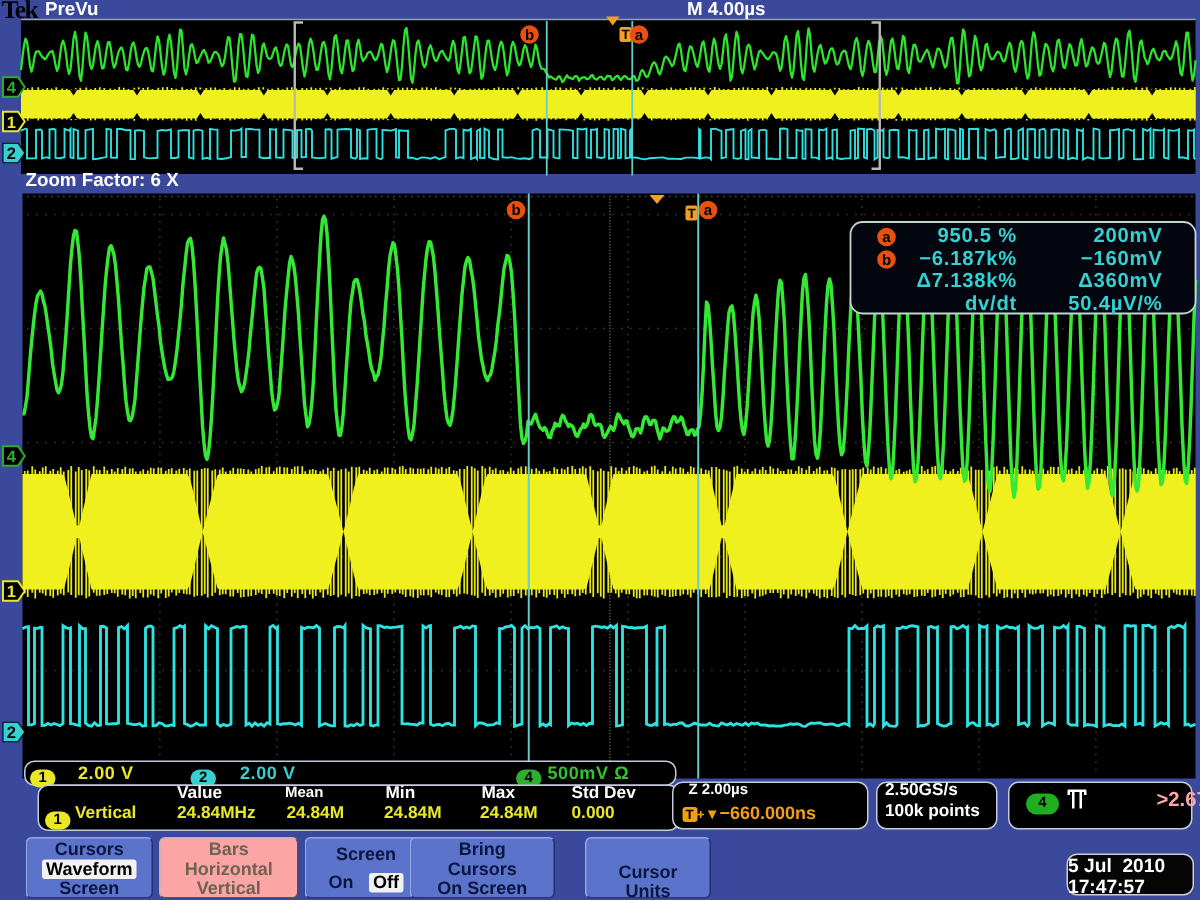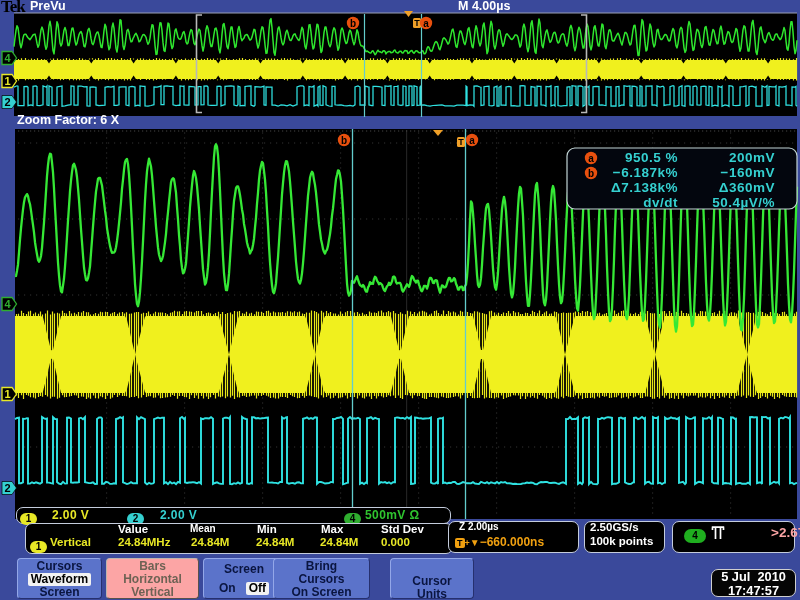--- a/index.html
+++ b/index.html
@@ -152,14 +152,14 @@
       <path d="M0.8 2.2H13.2M1.5 2.2V5M12.5 2.2V5M4.5 2.2V14M9.5 2.2V14" stroke="#fff" stroke-width="1.7" fill="none"></path>
     </svg>
 <div class="t" style="left:771px;top:525px;color:#fca5a5;font-size:13.5px">&gt;2.67µs</div>
 
 <div class="btn" style="left:17px;width:85px">Cursors<br><span class="wbox">Waveform</span><br>Screen</div>
 <div class="btn dis" style="left:106px;width:93px">Bars<br>Horizontal<br>Vertical</div>
 <div class="btn" style="left:203px;width:82px"><span style="display:inline-block;margin-top:3px">Screen</span><br><span style="display:inline-block;margin-top:6px">On&nbsp;&nbsp;&nbsp;<span class="wbox">Off</span></span></div>
 <div class="btn" style="left:273px;width:97px">Bring<br>Cursors<br>On Screen</div>
 <div class="btn" style="left:390px;width:84px;padding-top:16px">Cursor<br>Units</div>
 
-<div style="position:absolute;left:711px;top:569px;width:85px;height:28px;background:#050505;border:1.5px solid #cfcfcf;border-radius:7px;text-align:center;color:#fff;font-size:12.8px;line-height:13.8px;box-sizing:border-box">5 Jul&nbsp; 2010<br>17:47:57</div>
+<div style="position:absolute;left:711px;top:569px;width:85px;height:28px;background:#050505;border:1.5px solid #cfcfcf;border-radius:7px;text-align:left;color:#fff;font-size:12.8px;line-height:13.8px;box-sizing:border-box">5 Jul&nbsp; 2010<br>17:47:57</div>
 </div>
 
 </body></html>

